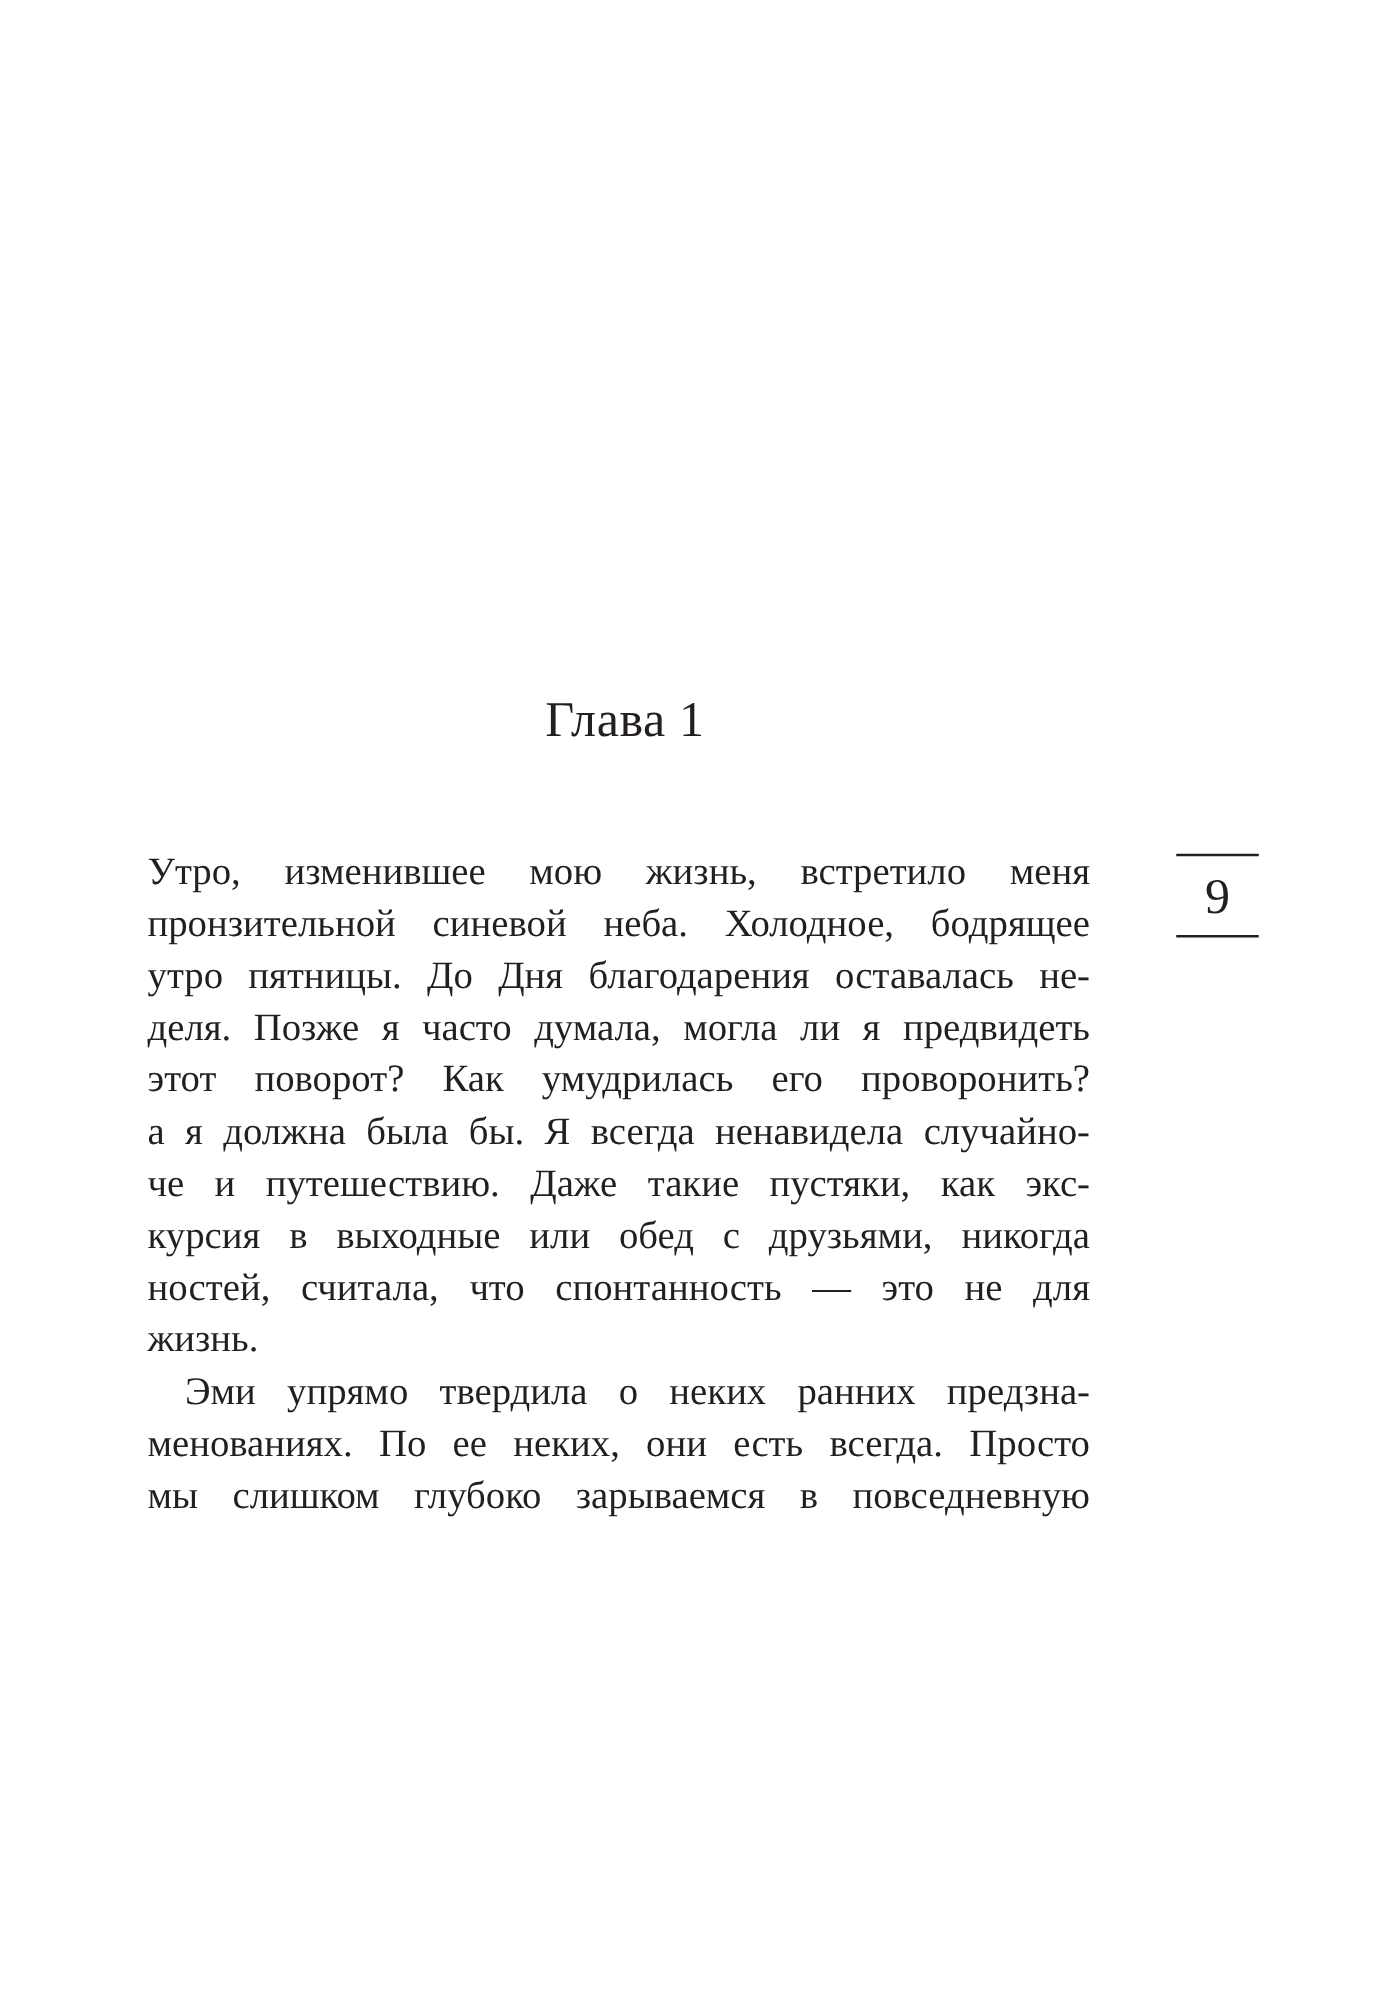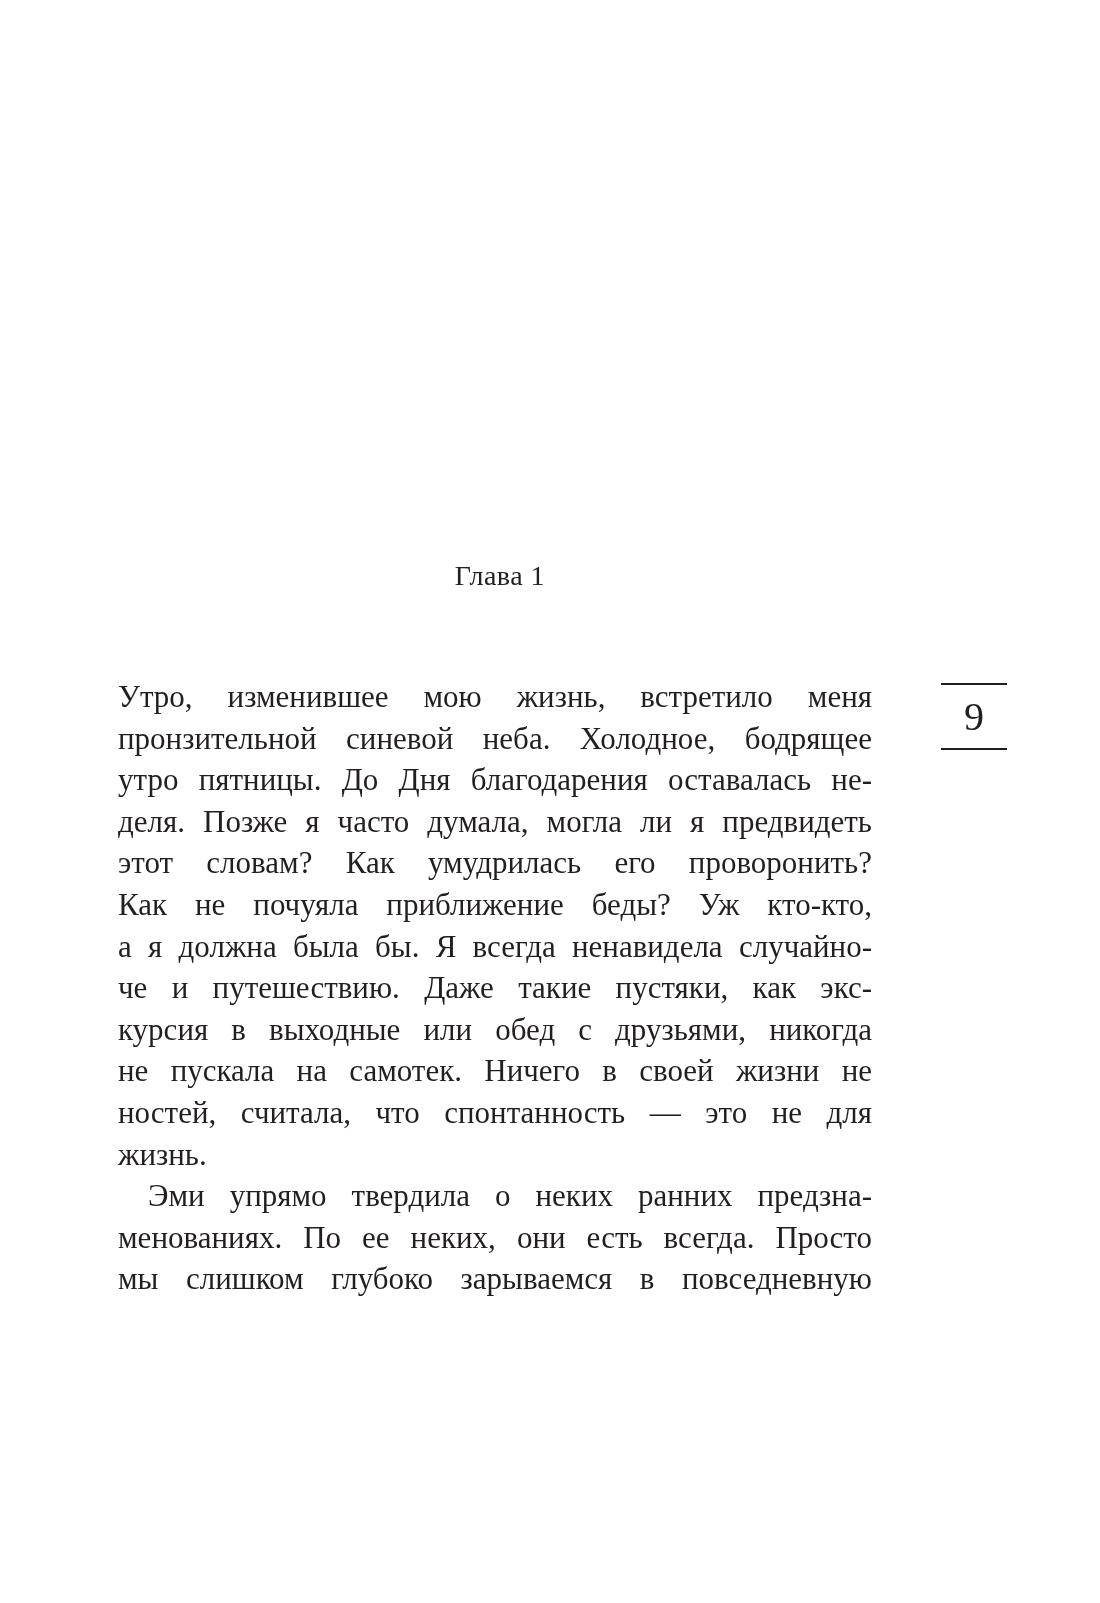--- a/index.html
+++ b/index.html
@@ -14,21 +14,21 @@
       overflow: hidden;
       font-family: "Liberation Serif", "DejaVu Serif", serif;
       color: #231f20;
     }
     .chapter-title {
       position: absolute;
       left: 0;
       width: 1000px;
       top: 548px;
       text-align: center;
-      font-size: 28px;
+      font-size: 40px;
       line-height: 56px;
       letter-spacing: 0.5px;
     }
     .page-number-box {
       position: absolute;
       left: 941px;
       top: 683px;
       width: 66px;
       height: 68px;
     }
@@ -81,24 +81,22 @@
   <div class="rule top"></div>
   <div class="num">9</div>
   <div class="rule bottom"></div>
 </div>
 
 <div class="body-text">
   <span class="line">Утро, изменившее мою жизнь, встретило меня</span>
   <span class="line">пронзительной синевой неба. Холодное, бодрящее</span>
   <span class="line">утро пятницы. До Дня благодарения оставалась не-</span>
   <span class="line">деля. Позже я часто думала, могла ли я предвидеть</span>
-  <span class="line">этот словам? Как умудрилась его проворонить?</span>
-  <span class="line">Как не почуяла приближение беды? Уж кто-кто,</span>
+  <span class="line">этот поворот? Как умудрилась его проворонить?</span>
   <span class="line">а я должна была бы. Я всегда ненавидела случайно-</span>
   <span class="line">че и путешествию. Даже такие пустяки, как экс-</span>
   <span class="line">курсия в выходные или обед с друзьями, никогда</span>
-  <span class="line">не пускала на самотек. Ничего в своей жизни не</span>
   <span class="line">ностей, считала, что спонтанность — это не для</span>
   <span class="line last">жизнь.</span>
   <span class="line indent">Эми упрямо твердила о неких ранних предзна-</span>
   <span class="line">менованиях. По ее неких, они есть всегда. Просто</span>
   <span class="line">мы слишком глубоко зарываемся в повседневную</span>
 </div>
 
 </body></html>

